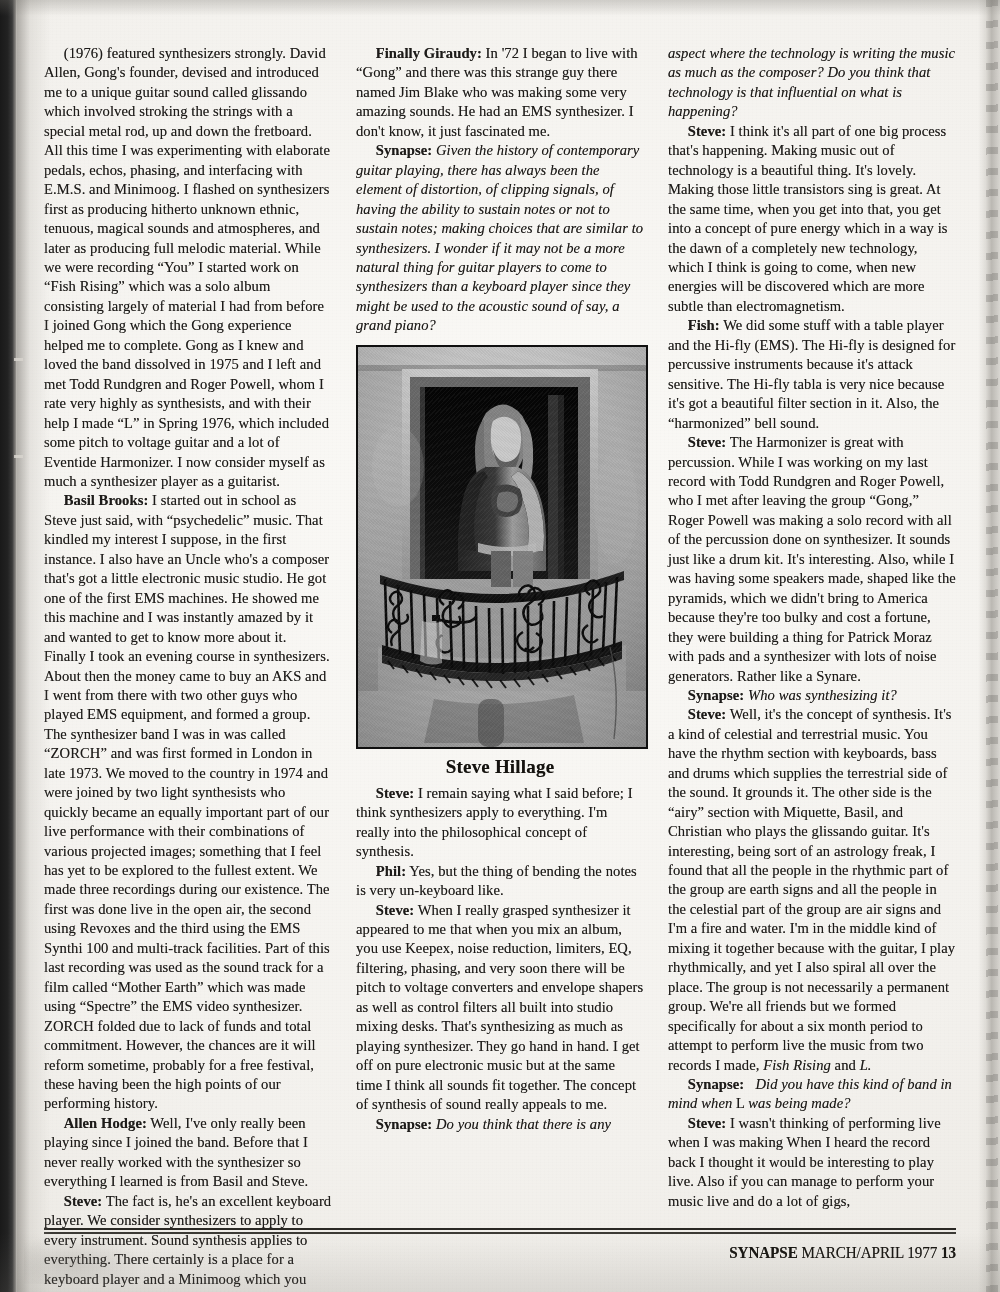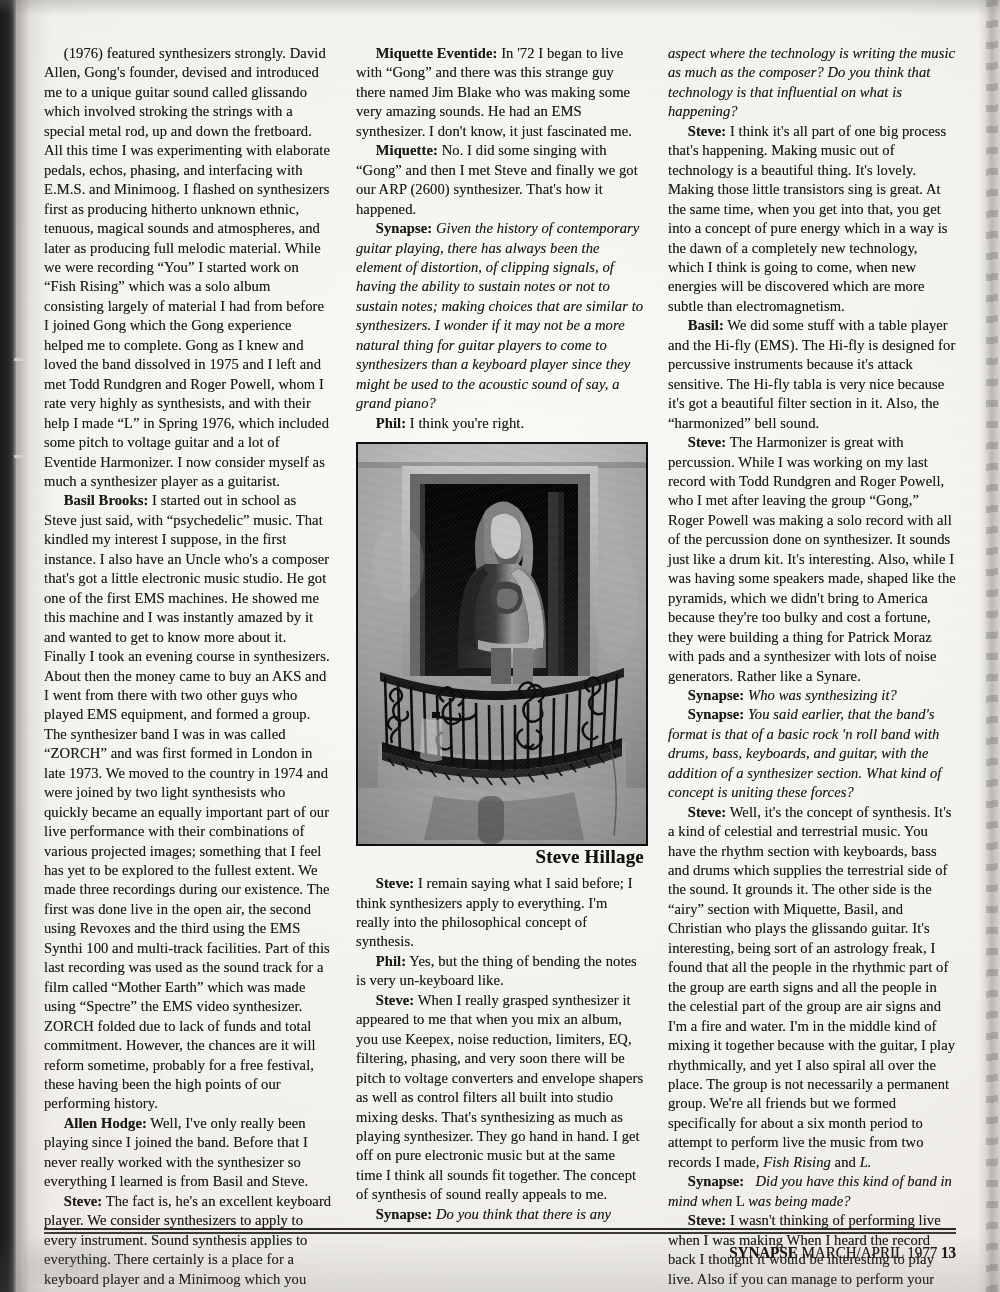--- a/index.html
+++ b/index.html
@@ -103,24 +103,25 @@
     background:
       repeating-linear-gradient(43deg, rgba(0,0,0,.055) 0px, rgba(0,0,0,.055) 1px, rgba(255,255,255,0) 1px, rgba(255,255,255,0) 2px),
       repeating-linear-gradient(133deg, rgba(255,255,255,.05) 0px, rgba(255,255,255,.05) 1px, rgba(0,0,0,0) 1px, rgba(0,0,0,0) 3px);
     opacity:.85;
   }
   .photo .vign{
     position:absolute;inset:0;z-index:8;pointer-events:none;
     background:radial-gradient(ellipse 85% 80% at 50% 45%, rgba(0,0,0,0) 55%, rgba(0,0,0,.18) 100%);
   }
   .caption{
-    text-align:right;
+    text-align:center;
     font-size:19px;
     font-weight:bold;
     color:#15130f;
+    margin-top:7px;
     letter-spacing:.01em;
   }
 
   
   .footer{
     position:absolute;left:44px;top:1228px;width:912px;
   }
   .rule-thick{height:2.2px;background:#2a2824;}
   .rule-gap{height:2.2px;}
   .rule-thin{height:1.3px;background:#3c3a35;}
@@ -147,24 +148,22 @@
 
     <div class="col" id="col-left">
         <p>(1976) featured synthesizers strongly. David Allen, Gong's founder, devised and introduced me to a unique guitar sound called glissando which involved stroking the strings with a special metal rod, up and down the fretboard. All this time I was experimenting with elaborate pedals, echos, phasing, and interfacing with E.M.S. and Minimoog. I flashed on synthesizers first as producing hitherto unknown ethnic, tenuous, magical sounds and atmospheres, and later as producing full melodic material. While we were recording “You” I started work on “Fish Rising” which was a solo album consisting largely of material I had from before I joined Gong which the Gong experience helped me to complete. Gong as I knew and loved the band dissolved in 1975 and I left and met Todd Rundgren and Roger Powell, whom I rate very highly as synthesists, and with their help I made “L” in Spring 1976, which included some pitch to voltage guitar and a lot of Eventide Harmonizer. I now consider myself as much a synthesizer player as a guitarist.</p>
         <p><b>Basil Brooks:</b> I started out in school as Steve just said, with “psychedelic” music. That kindled my interest I suppose, in the first instance. I also have an Uncle who's a composer that's got a little electronic music studio. He got one of the first EMS machines. He showed me this machine and I was instantly amazed by it and wanted to get to know more about it. Finally I took an evening course in synthesizers. About then the money came to buy an AKS and I went from there with two other guys who played EMS equipment, and formed a group. The synthesizer band I was in was called “ZORCH” and was first formed in London in late 1973. We moved to the country in 1974 and were joined by two light synthesists who quickly became an equally important part of our live performance with their combinations of various projected images; something that I feel has yet to be explored to the fullest extent. We made three recordings during our existence. The first was done live in the open air, the second using Revoxes and the third using the EMS Synthi 100 and multi-track facilities. Part of this last recording was used as the sound track for a film called “Mother Earth” which was made using “Spectre” the EMS video synthesizer. ZORCH folded due to lack of funds and total commitment. However, the chances are it will reform sometime, probably for a free festival, these having been the high points of our performing history.</p>
         <p><b>Allen Hodge:</b> Well, I've only really been playing since I joined the band. Before that I never really worked with the synthesizer so everything I learned is from Basil and Steve.</p>
         <p><b>Steve:</b> The fact is, he's an excellent keyboard player. We consider synthesizers to apply to every instrument. Sound synthesis applies to everything. There certainly is a place for a keyboard player and a Minimoog which you have to have really good keyboard technique for. It's an important part of the keyboard mandala.</p>
       </div>
 
     <div class="col">
       <div id="col-mid-top">
-          <p><b>Miquette Eventide:</b> In '72 I began to live with “Gong” and there was this strange guy there named Jim Blake who was making some very amazing sounds. He had an EMS synthesizer. I don't know, it just fascinated me.</p>
-          <p><b>Miquette:</b> No. I did some singing with “Gong” and then I met Steve and finally we got our ARP (2600) synthesizer. That's how it happened.</p>
+          <p><b>Finally Giraudy:</b> In '72 I began to live with “Gong” and there was this strange guy there named Jim Blake who was making some very amazing sounds. He had an EMS synthesizer. I don't know, it just fascinated me.</p>
           <p><b>Synapse:</b> <i>Given the history of contemporary guitar playing, there has always been the element of distortion, of clipping signals, of having the ability to sustain notes or not to sustain notes; making choices that are similar to synthesizers. I wonder if it may not be a more natural thing for guitar players to come to synthesizers than a keyboard player since they might be used to the acoustic sound of say, a grand piano?</i></p>
-          <p><b>Phil:</b> I think you're right.</p>
         </div>
 
       <div class="figure">
         <div class="photo">
           <svg viewBox="0 0 288 400" preserveAspectRatio="none" width="288" height="400">
             <defs>
               <linearGradient id="wallG" x1="0" y1="0" x2="0" y2="1">
                 <stop offset="0%" stop-color="#b9b3aa"></stop>
                 <stop offset="45%" stop-color="#a9a39a"></stop>
                 <stop offset="100%" stop-color="#8e8880"></stop>
@@ -309,24 +308,23 @@
           <p><b>Steve:</b> I remain saying what I said before; I think synthesizers apply to everything. I'm really into the philosophical concept of synthesis.</p>
           <p><b>Phil:</b> Yes, but the thing of bending the notes is very un-keyboard like.</p>
           <p><b>Steve:</b> When I really grasped synthesizer it appeared to me that when you mix an album, you use Keepex, noise reduction, limiters, EQ, filtering, phasing, and very soon there will be pitch to voltage converters and envelope shapers as well as control filters all built into studio mixing desks. That's synthesizing as much as playing synthesizer. They go hand in hand. I get off on pure electronic music but at the same time I think all sounds fit together. The concept of synthesis of sound really appeals to me.</p>
           <p><b>Synapse:</b> <i>Do you think that there is any</i></p>
         </div>
     </div>
 
     <div class="col" id="col-right">
         <p class="noindent"><i>aspect where the technology is writing the music as much as the composer? Do you think that technology is that influential on what is happening?</i></p>
         <p><b>Steve:</b> I think it's all part of one big process that's happening. Making music out of technology is a beautiful thing. It's lovely. Making those little transistors sing is great. At the same time, when you get into that, you get into a concept of pure energy which in a way is the dawn of a completely new technology, which I think is going to come, when new energies will be discovered which are more subtle than electromagnetism.</p>
-        <p><b>Basil:</b> We did some stuff with a table player and the Hi-fly (EMS). The Hi-fly is designed for percussive instruments because it's attack sensitive. The Hi-fly tabla is very nice because it's got a beautiful filter section in it. Also, the “harmonized” bell sound.</p>
+        <p><b>Fish:</b> We did some stuff with a table player and the Hi-fly (EMS). The Hi-fly is designed for percussive instruments because it's attack sensitive. The Hi-fly tabla is very nice because it's got a beautiful filter section in it. Also, the “harmonized” bell sound.</p>
         <p><b>Steve:</b> The Harmonizer is great with percussion. While I was working on my last record with Todd Rundgren and Roger Powell, who I met after leaving the group “Gong,” Roger Powell was making a solo record with all of the percussion done on synthesizer. It sounds just like a drum kit. It's interesting. Also, while I was having some speakers made, shaped like the pyramids, which we didn't bring to America because they're too bulky and cost a fortune, they were building a thing for Patrick Moraz with pads and a synthesizer with lots of noise generators. Rather like a Synare.</p>
         <p><b>Synapse:</b> <i>Who was synthesizing it?</i></p>
-        <p><b>Synapse:</b> <i>You said earlier, that the band's format is that of a basic rock 'n roll band with drums, bass, keyboards, and guitar, with the addition of a synthesizer section. What kind of concept is uniting these forces?</i></p>
         <p><b>Steve:</b> Well, it's the concept of synthesis. It's a kind of celestial and terrestrial music. You have the rhythm section with keyboards, bass and drums which supplies the terrestrial side of the sound. It grounds it. The other side is the “airy” section with Miquette, Basil, and Christian who plays the glissando guitar. It's interesting, being sort of an astrology freak, I found that all the people in the rhythmic part of the group are earth signs and all the people in the celestial part of the group are air signs and I'm a fire and water. I'm in the middle kind of mixing it together because with the guitar, I play rhythmically, and yet I also spiral all over the place. The group is not necessarily a permanent group. We're all friends but we formed specifically for about a six month period to attempt to perform live the music from two records I made, <i>Fish Rising</i> and <i>L.</i></p>
         <p><b>Synapse:</b> &nbsp;&nbsp;<i>Did you have this kind of band in mind when</i> L <i>was being made?</i></p>
         <p><b>Steve:</b> I wasn't thinking of performing live when I was making  When I heard the record back I thought it would be interesting to play live. Also if you can manage to perform your music live and do a lot of gigs,</p>
       </div>
   </div>
 
   <div class="footer">
     <div class="rule-thick"></div>
     <div class="rule-gap"></div>
     <div class="rule-thin"></div>

